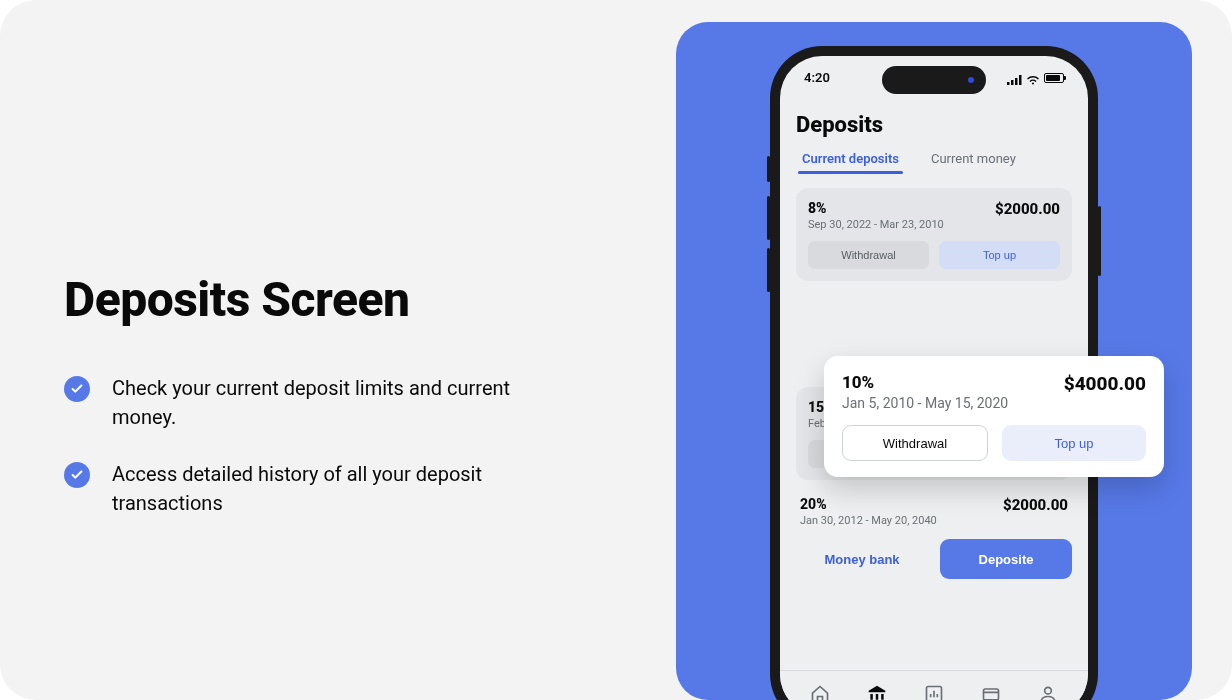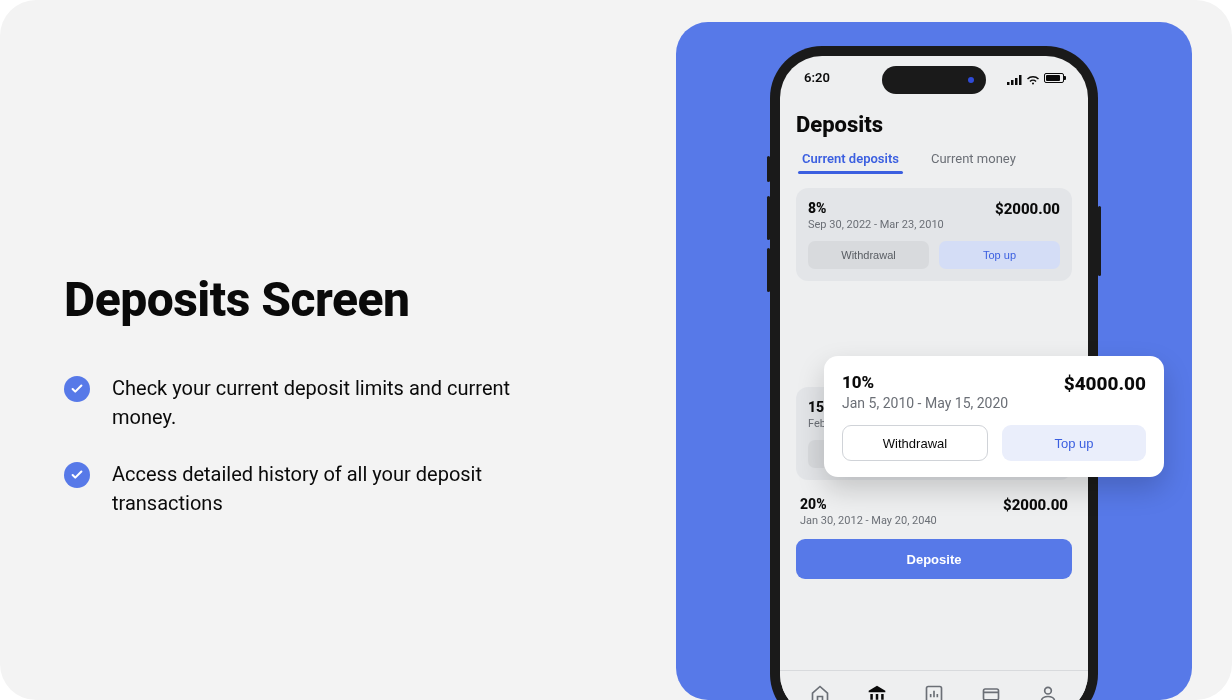--- a/index.html
+++ b/index.html
@@ -278,21 +278,21 @@
 
     <div class="phone">
       <span class="phone-side-btn" style="left:-3px;top:110px;width:3px;height:26px;"></span>
       <span class="phone-side-btn" style="left:-3px;top:150px;width:3px;height:44px;"></span>
       <span class="phone-side-btn" style="left:-3px;top:202px;width:3px;height:44px;"></span>
       <span class="phone-side-btn" style="right:-3px;top:160px;width:3px;height:70px;"></span>
 
       <div class="screen">
         <div class="notch"></div>
         <div class="status-bar">
-          <span>6:20</span>
+          <span>4:20</span>
           <div class="status-icons">
             <span class="signal">
               <svg viewBox="0 0 15 10">
                   <rect x="0" y="7" width="2.5" height="3" fill="#0a0a0a"></rect>
                   <rect x="4" y="5" width="2.5" height="5" fill="#0a0a0a"></rect>
                   <rect x="8" y="3" width="2.5" height="7" fill="#0a0a0a"></rect>
                   <rect x="12" y="0" width="2.5" height="10" fill="#0a0a0a"></rect>
                 </svg>
             </span>
             <span class="wifi">
@@ -347,20 +347,21 @@
             <div class="card-top" style="padding:0 4px;">
               <div>
                 <div class="rate">20%</div>
                 <div class="dates">Jan 30, 2012 - May 20, 2040</div>
               </div>
               <div class="amount">$2000.00</div>
             </div>
           </div>
 
           <div class="bottom-btns">
+            <button class="big-btn big-outline">Money bank</button>
             <button class="big-btn big-solid">Deposite</button>
           </div>
         </div>
 
         <div class="tabbar">
           <span class="tabbar-icon"><svg viewBox="0 0 24 24" fill="none" stroke="currentColor" stroke-width="2">
                 <path d="M3 11l9-8 9 8v9a2 2 0 01-2 2h-4v-7h-6v7H5a2 2 0 01-2-2v-9z"></path>
               </svg></span>
           <span class="tabbar-icon active"><svg viewBox="0 0 24 24" fill="currentColor">
                 <path d="M12 2L2 8v2h20V8L12 2zM4 12v7h3v-7H4zm6.5 0v7h3v-7h-3zM17 12v7h3v-7h-3zM2 21h20v2H2v-2z"></path>

